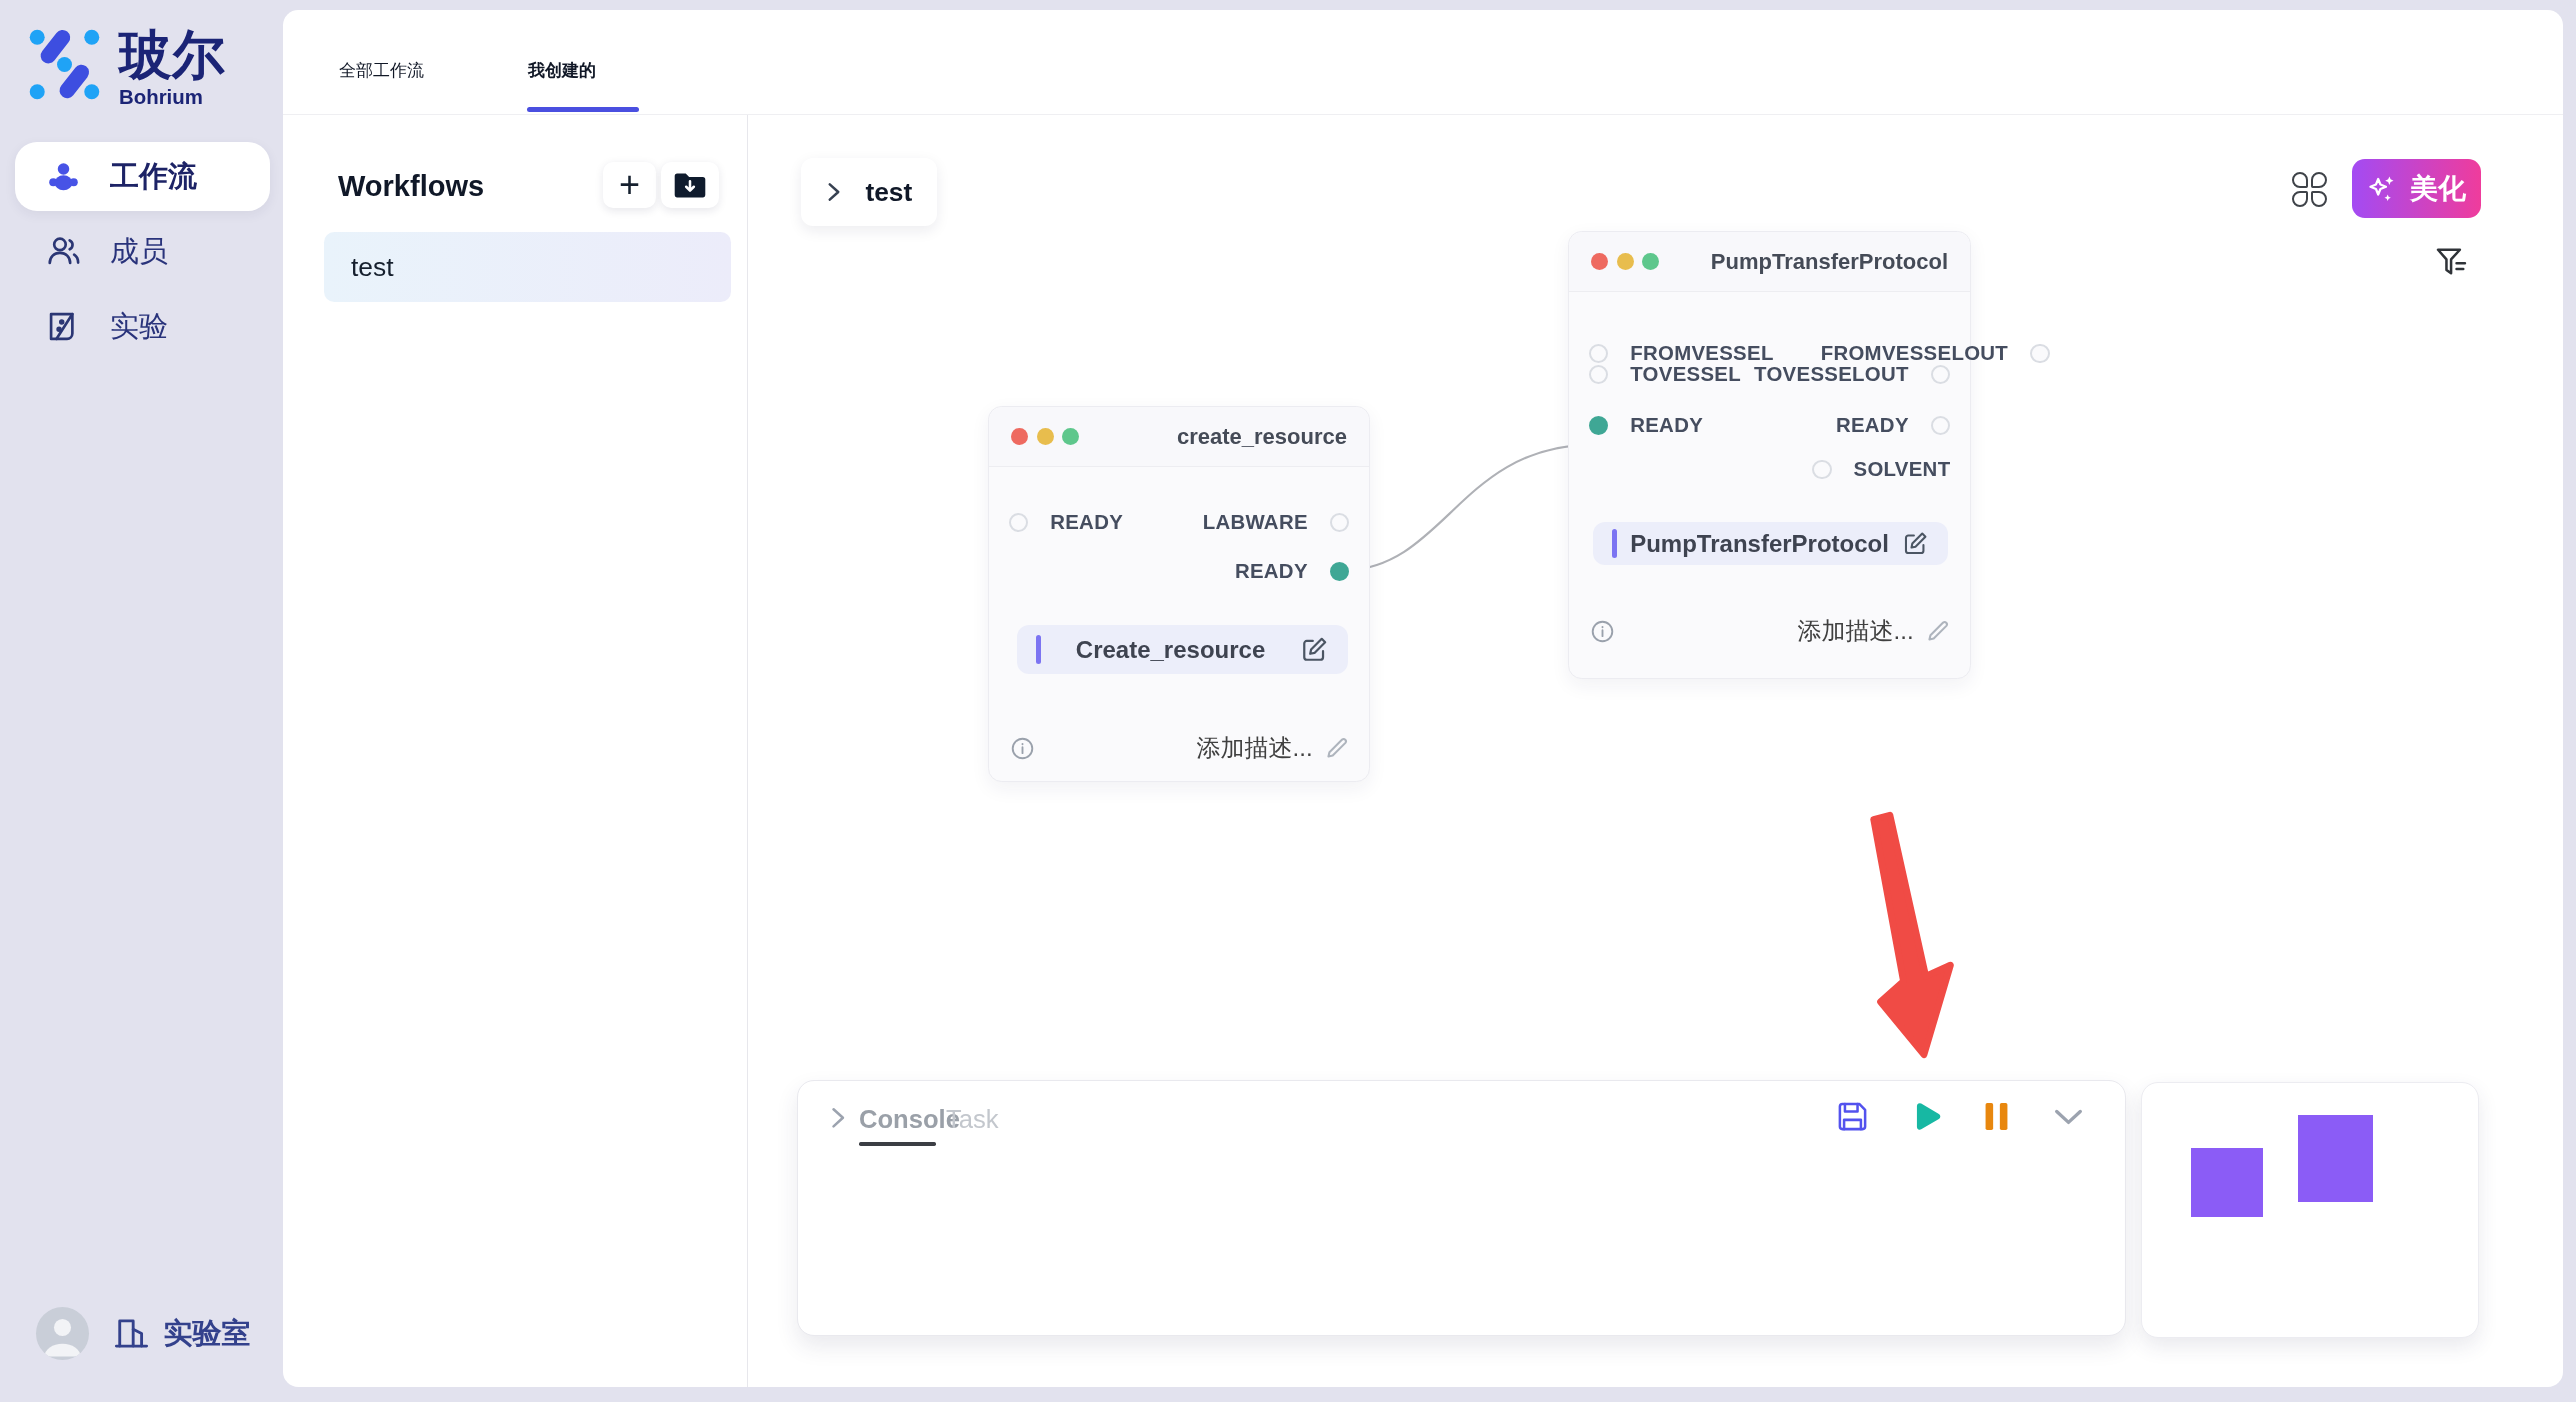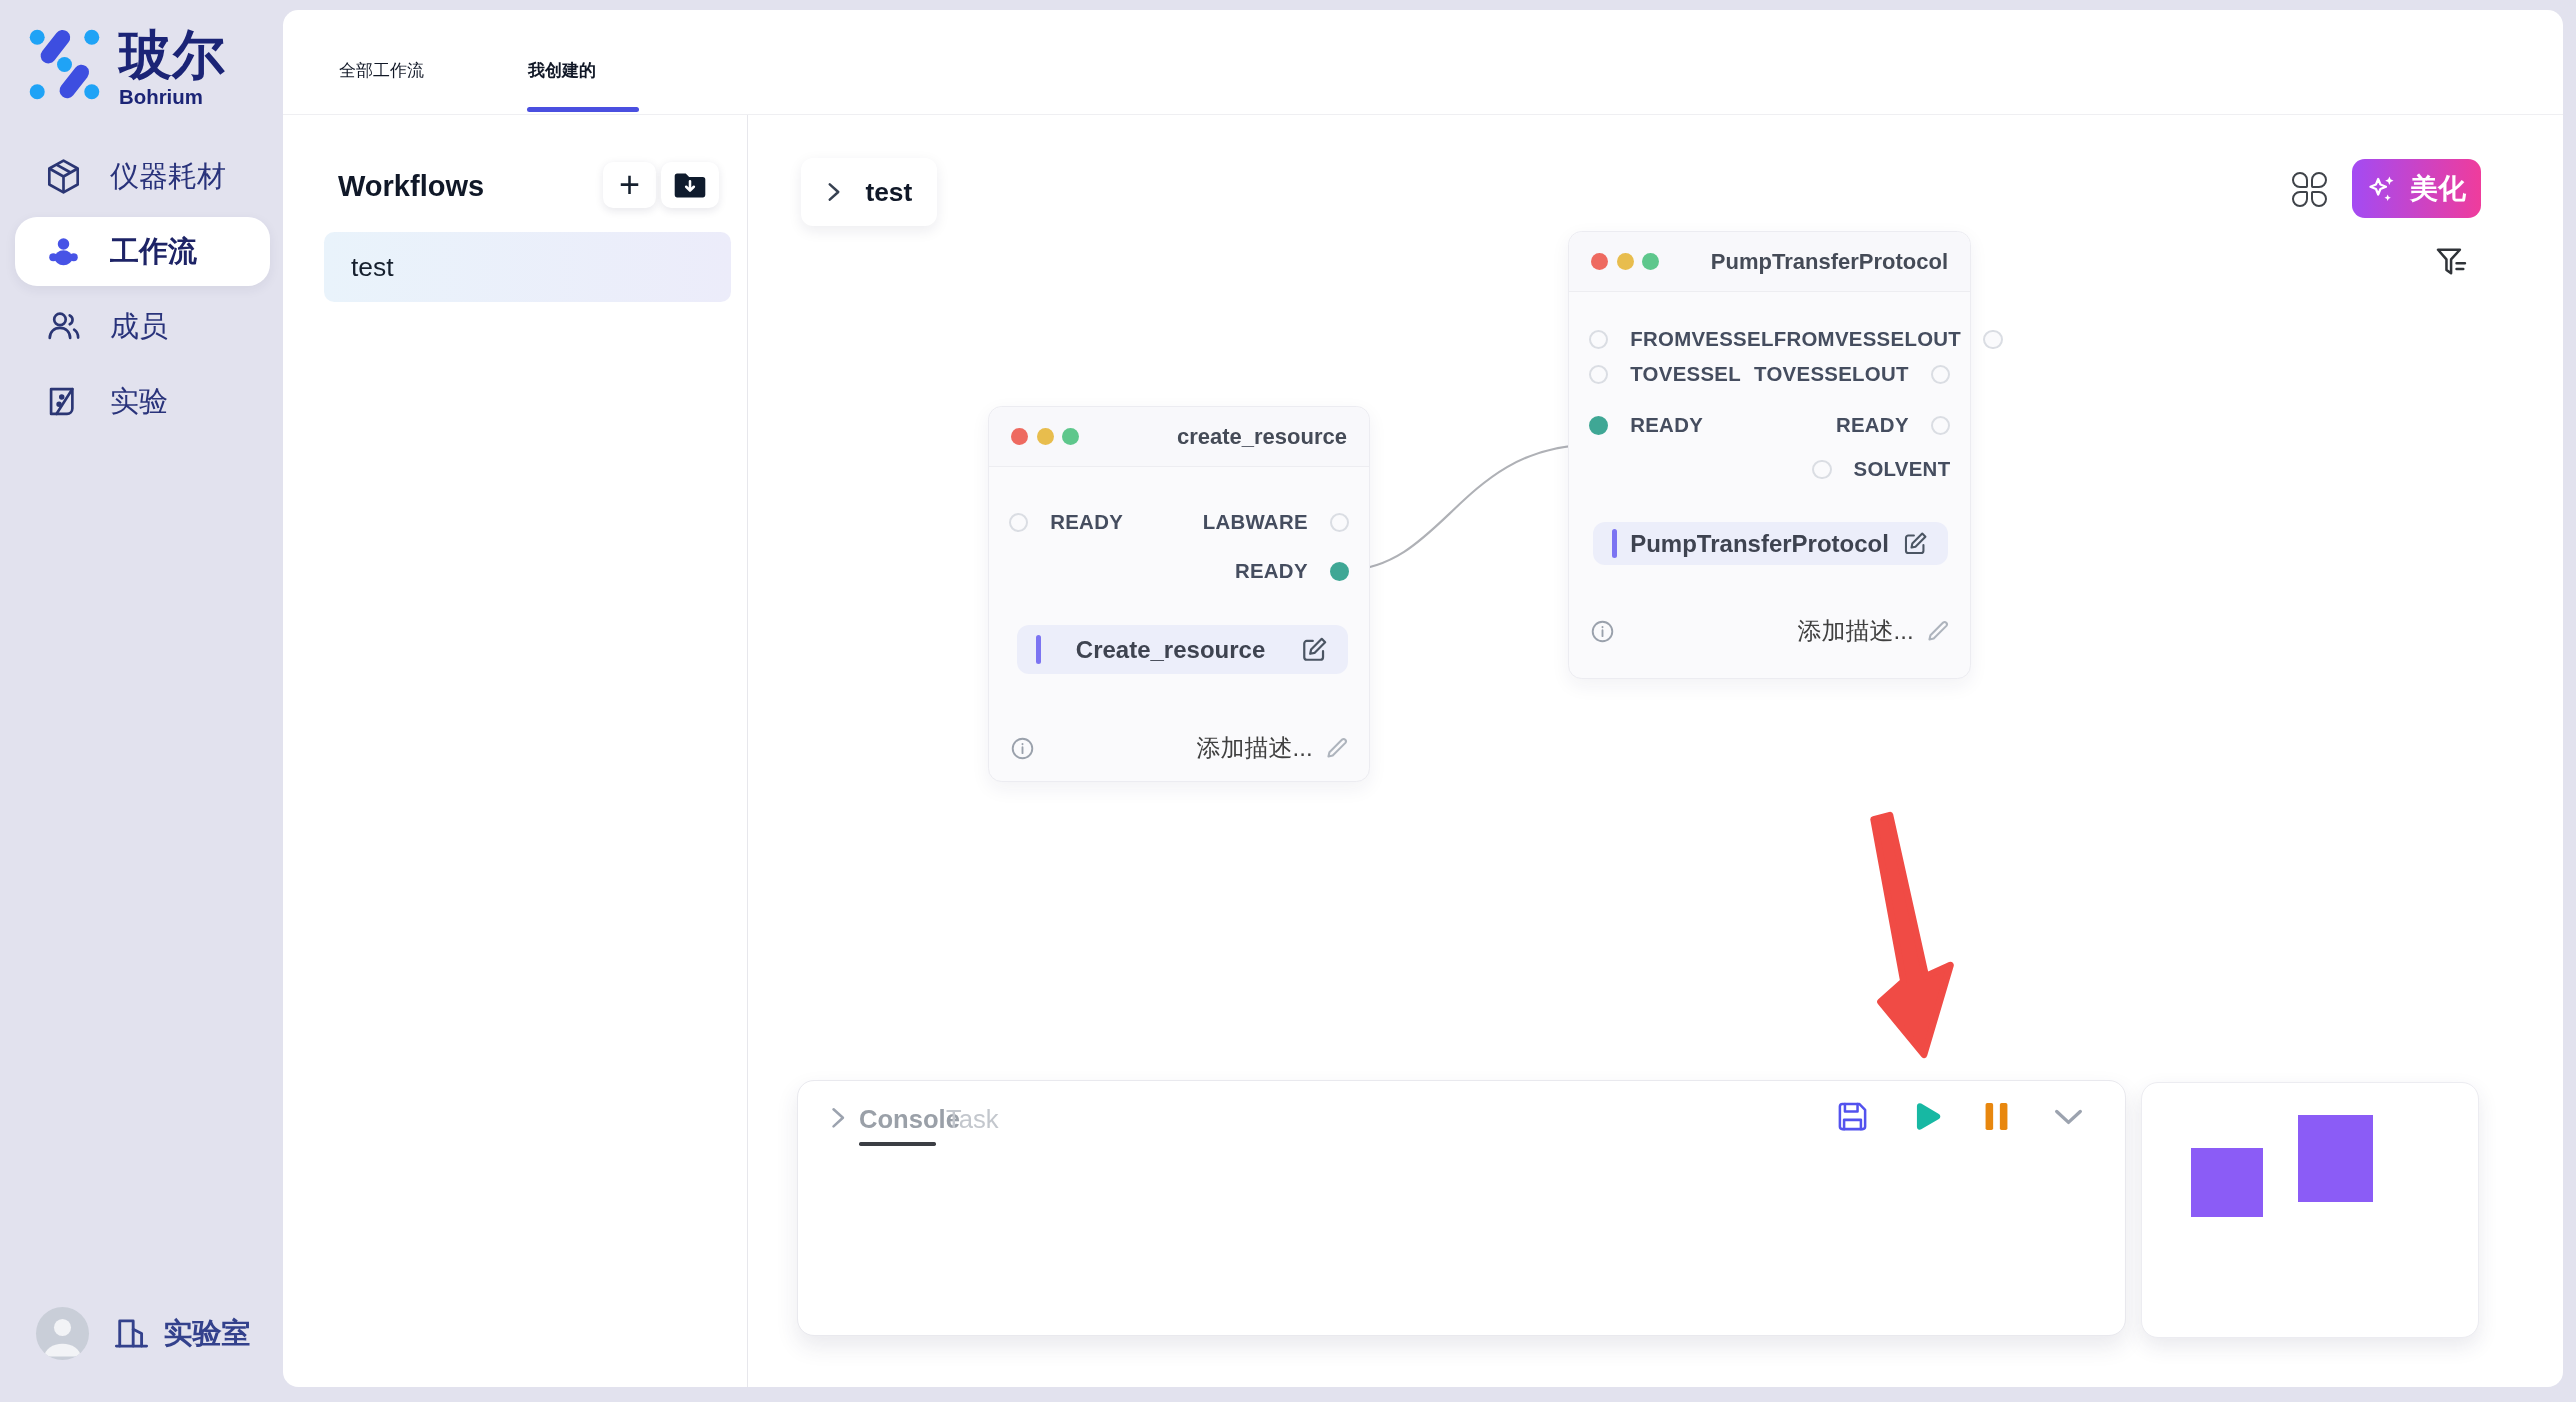--- a/index.html
+++ b/index.html
@@ -117,27 +117,20 @@
           <rect x="23.2" y="21.2" width="9" height="22.5" rx="4.5" fill="#3D4EE0" transform="rotate(38 27.7 32.5)"></rect>
         </g>
       </svg>
       <div>
         <div class="logo-title">玻尔</div>
         <div class="logo-sub">Bohrium</div>
       </div>
     </div>
 
     <div class="menu">
-      <div class="menu-item">
-        <svg class="mi-icon" viewBox="0 0 44 44" fill="none" stroke="#2B3674" stroke-width="3" stroke-linejoin="round">
-          <path d="M22 4l16 9v18l-16 9-16-9V13z"></path>
-          <path d="M6 13l16 9 16-9M22 22v18M14 8.5l16 9"></path>
-        </svg>
-        <span class="mi-label">仪器耗材</span>
-      </div>
       <div class="menu-item selected">
         <svg class="mi-icon" viewBox="0 0 44 44" fill="#4753E6">
           <circle cx="22" cy="13.5" r="6.5"></circle>
           <path d="M12 29a10 8.5 0 0 1 20 0a10 8.5 0 0 1-20 0z"></path>
           <circle cx="10.5" cy="28.5" r="4.6"></circle>
           <circle cx="33.5" cy="28.5" r="4.6"></circle>
         </svg>
         <span class="mi-label">工作流</span>
       </div>
       <div class="menu-item">
@@ -277,21 +270,21 @@
 
     <div class="node" style="left:1285px; top:221px; width:403px; height:448px;">
       <div class="node-header">
         <div class="lights">
           <span class="light red"></span>
           <span class="light yellow"></span>
           <span class="light green"></span>
         </div>
         <span class="node-title">PumpTransferProtocol</span>
       </div>
-      <div class="prow" style="top:89px;">
+      <div class="prow" style="top:103px;gap:47px;">
         <div class="pgroup">
           <span class="pdot"></span>
           <span class="plabel">FROMVESSEL</span>
         </div>
         <div class="pgroup right">
           <span class="plabel">FROMVESSELOUT</span>
           <span class="pdot"></span>
         </div>
       </div>
       <div class="prow" style="top:124px;">

